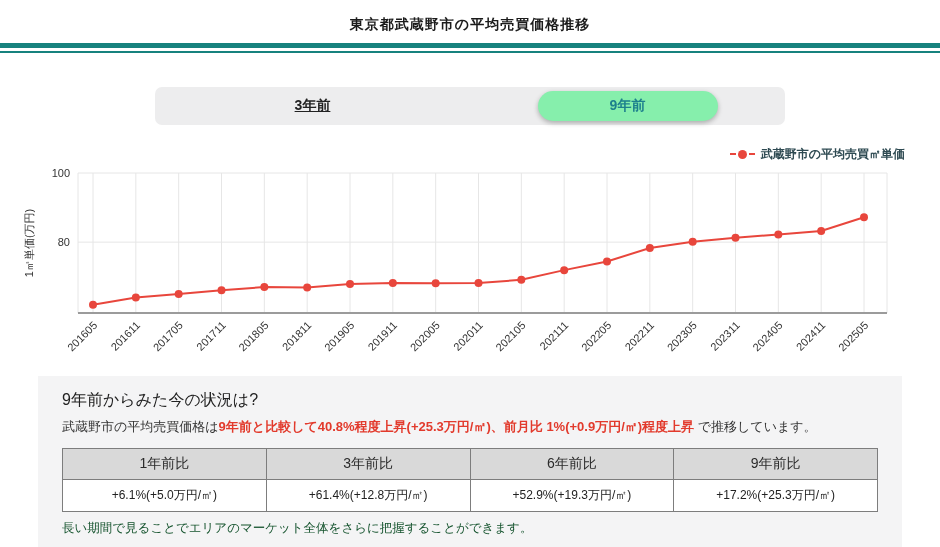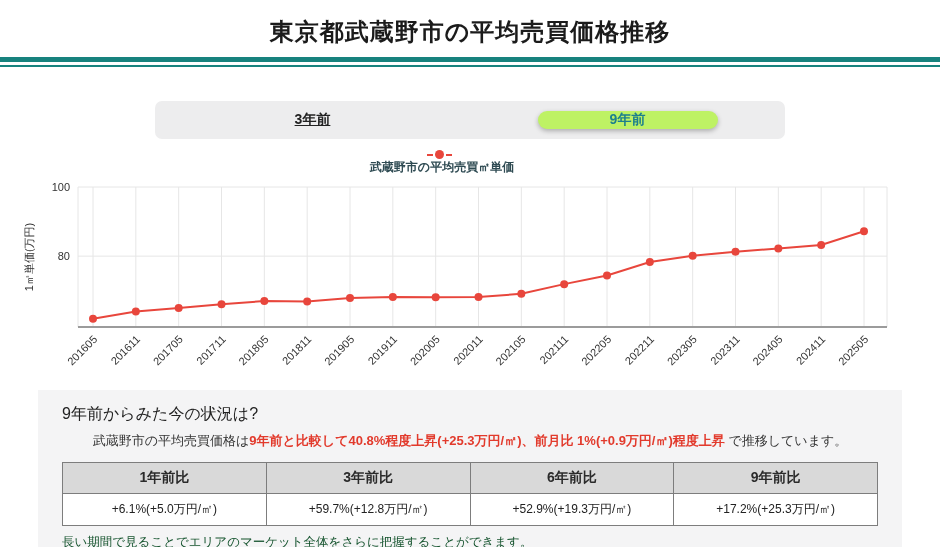--- a/index.html
+++ b/index.html
@@ -1,58 +1,58 @@
 <!DOCTYPE html>
 <html><head>
 <meta charset="utf-8">
 <style>
   * { margin:0; padding:0; box-sizing:border-box; }
   html,body { width:940px; height:547px; background:#ffffff;
     font-family:"Liberation Sans","DejaVu Sans",sans-serif; color:#333; }
   .page { width:940px; height:547px; overflow:hidden; position:relative; }
 
   
-  .page-title { text-align:center; font-size:24px; font-weight:bold; color:#1b1b1b;
+  .page-title { text-align:center; font-size:14px; font-weight:bold; color:#1b1b1b;
     padding-top:16px; letter-spacing:1px; }
   .rule-wrap { margin-top:9px; }
   .rule-thick { height:5px; background:#17827e; }
   .rule-gap { height:3px; background:#ffffff; }
   .rule-thin { height:2px; background:#17827e; }
 
   
   .tab-bar { width:630px; height:38px; margin:34px auto 0 auto; background:#ededee;
     border-radius:7px; display:flex; align-items:flex-start; }
   .tab { flex:1; display:flex; justify-content:center; align-items:center; height:100%; }
   .tab-link { font-size:14px; font-weight:bold; color:#222; text-decoration:underline;
     cursor:pointer; }
-  .tab-pill { width:180px; height:18px; background:#bef264; border-radius:16px;
+  .tab-pill { width:180px; height:30px; background:#86efac; border-radius:16px;
     display:flex; justify-content:center; align-items:center;
     box-shadow:0 2px 5px rgba(0,0,0,0.28); font-size:14px; font-weight:bold;
     color:#1d808d; cursor:pointer; }
 
   
   .legend-row { display:flex; justify-content:flex-end; align-items:center;
-    padding-right:56px; margin-top:21px; height:16px;flex-direction:column; }
+    padding-right:35px; margin-top:21px; height:16px; }
   .legend-marker { display:flex; align-items:center; margin-right:6px; }
   .legend-dash { width:6px; height:2px; background:#e8463c; }
   .legend-dot { width:9px; height:9px; border-radius:50%; background:#e8463c;
     margin:0 2px; }
   .legend-label { font-size:12px; font-weight:bold; color:#2e4a52; }
 
   
   .chart-wrap { margin-top:4px; }
 
   
   .panel { margin:6px 38px 0 38px; background:#f4f4f5; padding:14px 24px 12px 24px; }
   .panel-heading { font-size:16px; font-weight:normal; color:#222; }
-  .panel-text { font-size:13px; margin-top:7px; color:#333;text-align:center; }
+  .panel-text { font-size:13px; margin-top:7px; color:#333; }
   .panel-text .hl { color:#e23a2c; font-weight:bold; }
   table.cmp { width:100%; border-collapse:collapse; margin-top:12px; background:#fff; }
   table.cmp th { background:#d9d9d9; border:1px solid #7d7d7d; font-size:14px;
-    font-weight:bold; color:#2b2b2b; padding:6px 4px; text-align:center; width:25%; }
+    font-weight:normal; color:#2b2b2b; padding:6px 4px; text-align:center; width:25%; }
   table.cmp td { background:#ffffff; border:1px solid #7d7d7d; font-size:12px;
     color:#222; padding:7px 4px; text-align:center; }
   .panel-note { font-size:12.5px; color:#14532d; margin-top:8px; }
 </style>
 </head>
 <body>
 
 <div class="page">
 
   <div class="page-title">東京都武蔵野市の平均売買価格推移</div>
@@ -167,21 +167,21 @@
         <tr>
           <th>1年前比</th>
           <th>3年前比</th>
           <th>6年前比</th>
           <th>9年前比</th>
         </tr>
       </thead>
       <tbody>
         <tr>
           <td>+6.1%(+5.0万円/㎡)</td>
-          <td>+59.7%(+12.8万円/㎡)</td>
+          <td>+61.4%(+12.8万円/㎡)</td>
           <td>+52.9%(+19.3万円/㎡)</td>
           <td>+17.2%(+25.3万円/㎡)</td>
         </tr>
       </tbody>
     </table>
     <div class="panel-note">長い期間で見ることでエリアのマーケット全体をさらに把握することができます。</div>
   </div>
 
 </div>
 

